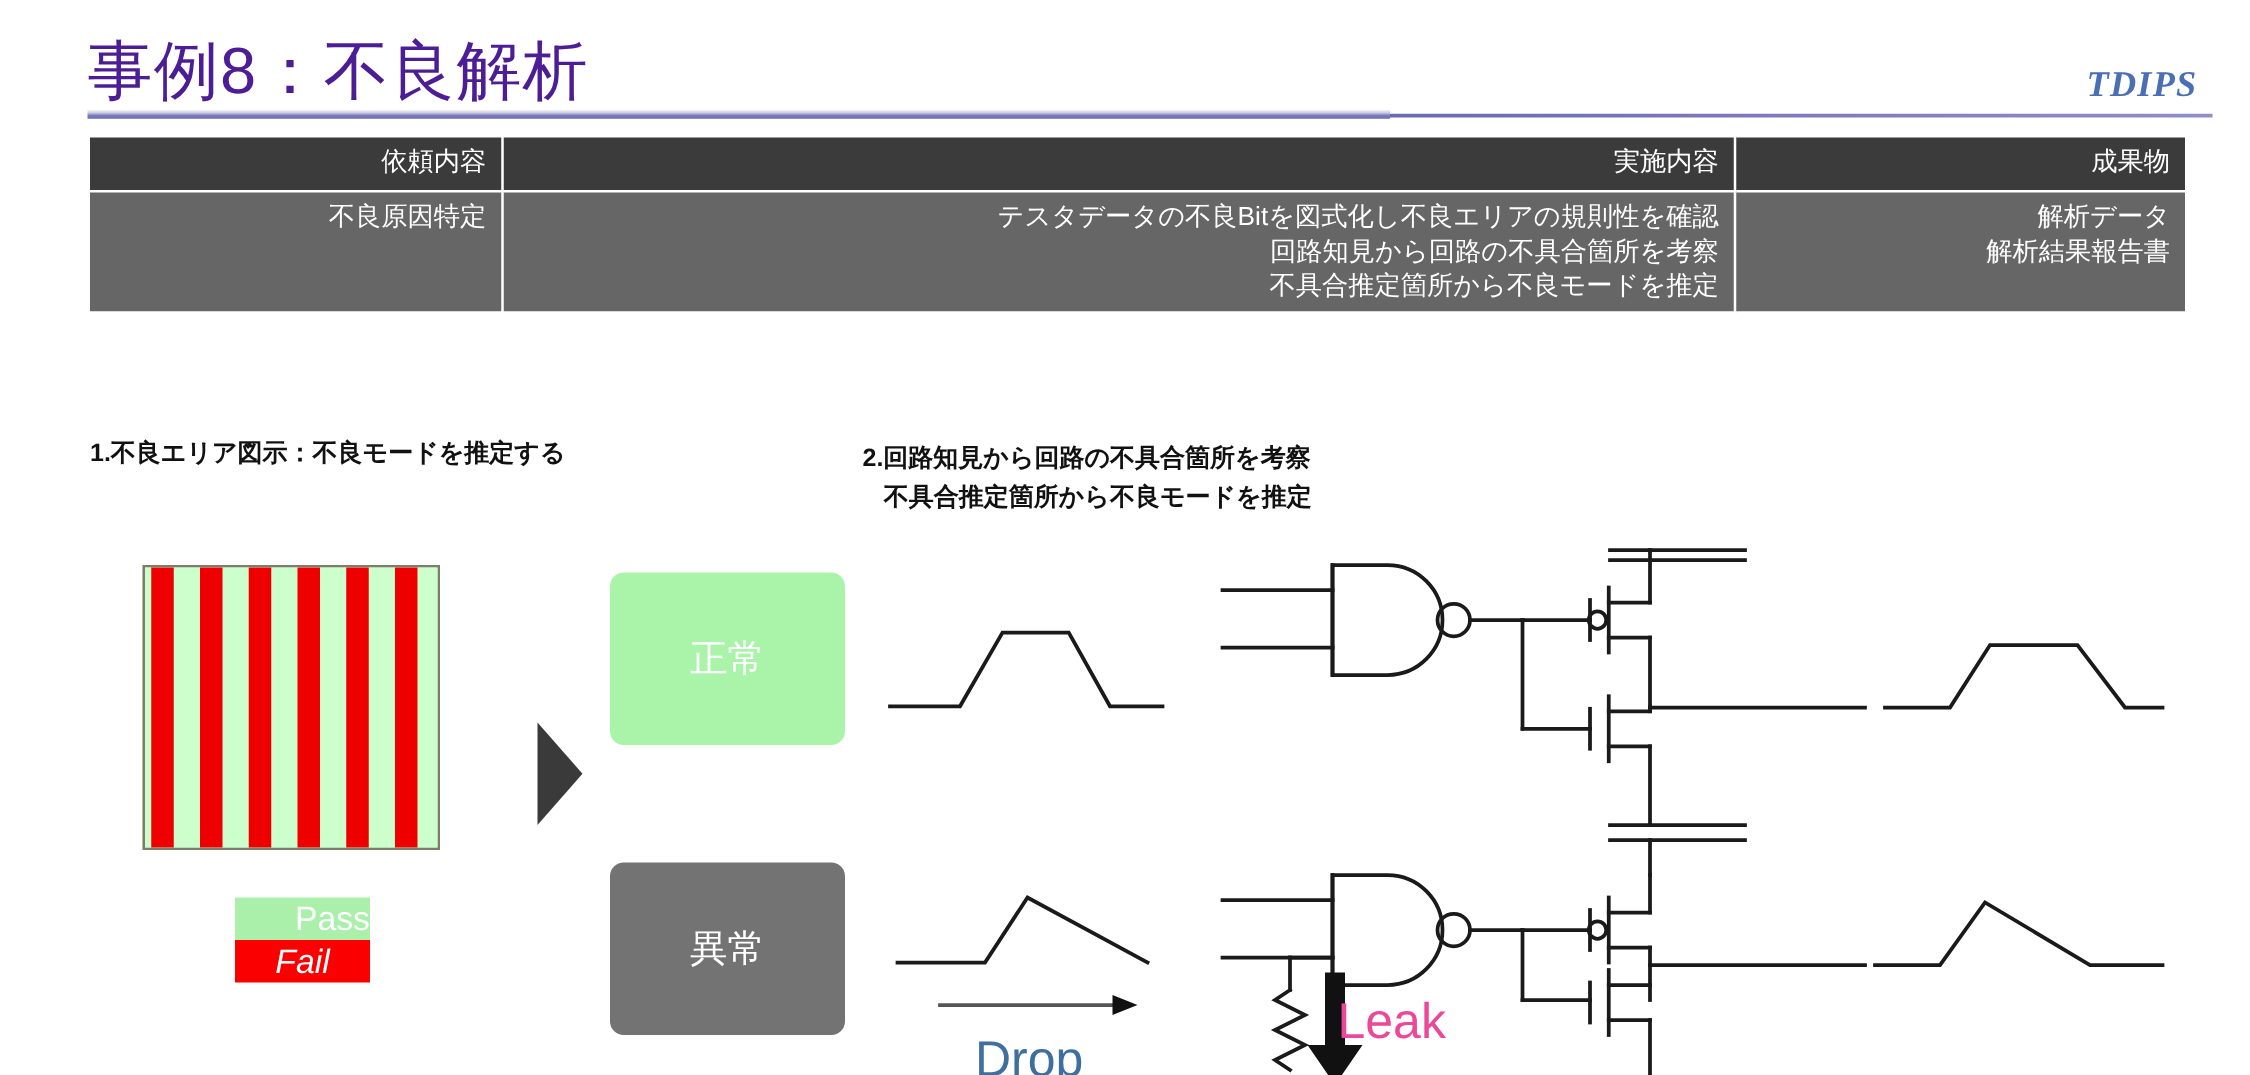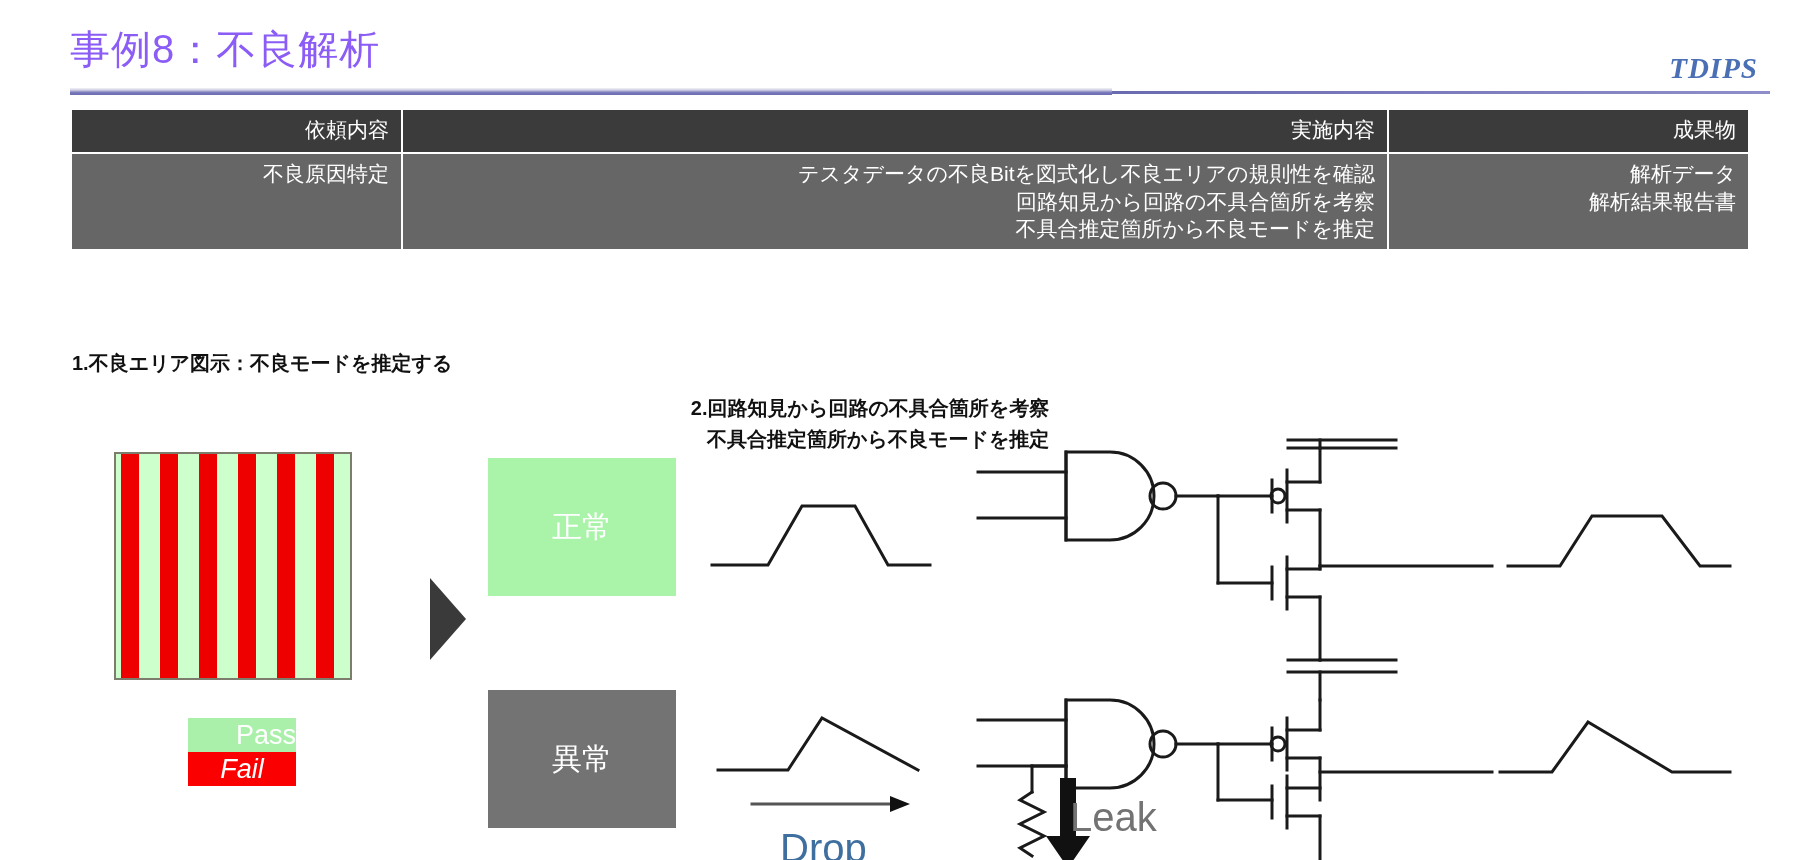--- a/index.html
+++ b/index.html
@@ -1,44 +1,44 @@
 <!DOCTYPE html>
 <html><head>
 <meta charset="utf-8">
 <style>
   html,body{margin:0;padding:0;background:#ffffff;}
   body{width:1800px;height:860px;position:relative;overflow:hidden;
        font-family:"Liberation Sans","DejaVu Sans",sans-serif;color:#000;}
 
   
-  #slide-title{position:absolute;left:70px;top:22px;font-size:40px;font-weight:400;
-               letter-spacing:1px;color:#8b5cf6;white-space:nowrap;}
+  #slide-title{position:absolute;left:70px;top:22px;font-size:52px;font-weight:400;
+               letter-spacing:1px;color:#4c1d95;white-space:nowrap;}
   #brand-logo{position:absolute;right:42px;top:52px;font-family:"Liberation Serif","DejaVu Serif",serif;
               font-style:italic;font-weight:700;font-size:29px;color:#4a6fb5;letter-spacing:1px;}
   #title-rule{position:absolute;left:70px;top:88px;width:1042px;height:7px;
               background:linear-gradient(to bottom,#f2f2f6 0%,#cfcfe4 30%,#7b7bbd 62%,#6a6ab0 100%);}
   #brand-rule{position:absolute;left:1112px;top:91px;width:658px;height:3px;
               background:linear-gradient(to right,#6a6ab0,#8e8ecb);}
 
   
   #spec-table{position:absolute;left:70px;top:108px;width:1600px;
               border-collapse:collapse;table-layout:fixed;}
   #spec-table th,#spec-table td{border:2px solid #ffffff;padding:6px 12px;text-align:right;
               vertical-align:top;color:#ffffff;font-weight:400;font-size:21px;line-height:1.32;}
   #spec-table th{background:#3b3b3b;height:30px;font-size:21px;}
   #spec-table td{background:#666666;}
   .col-a{width:305px;}
   .col-b{width:960px;}
   .col-c{width:335px;}
   #spec-table td .ln{display:block;white-space:nowrap;}
 
   
-  .sec-head{position:absolute;font-size:20px;font-weight:700;line-height:1.55;color:#111;white-space:nowrap;text-align:right;}
+  .sec-head{position:absolute;font-size:20px;font-weight:700;line-height:1.55;color:#111;white-space:nowrap;}
   #sec1-head{left:72px;top:348px;}
-  #sec2-head{left:690px;top:352px;margin-top:41px;}
+  #sec2-head{left:690px;top:352px;}
   .sec-head .l2{display:block;padding-left:17px;}
   #sec2-head .l2{padding-left:17px;}
 
   
   #bitmap-wrap{position:absolute;left:114px;top:452px;width:238px;height:228px;
                border:2px solid #7d7d6e;box-sizing:border-box;background:#ccffcc;}
   #bitmap-stripes{position:absolute;inset:0;}
   .stripe-fail{position:absolute;top:0;bottom:0;background:#ee0000;}
 
   
@@ -46,21 +46,21 @@
   .legend-chip{height:34px;line-height:34px;text-align:center;color:#ffffff;
                font-size:27px;font-weight:400;}
   #legend-pass{background:#aaf0aa;text-align:right;}
   #legend-fail{background:#fb0000;}
 
   
   #flow-arrow{position:absolute;left:428px;top:576px;width:40px;height:86px;}
 
   
   .state-box{position:absolute;width:188px;height:138px;display:flex;align-items:center;
-             justify-content:center;font-size:30px;color:#ffffff;}
+             justify-content:center;font-size:30px;color:#ffffff;border-radius:11px;}
   #box-normal{left:488px;top:458px;background:#aaf4aa;}
   #box-abnormal{left:488px;top:690px;background:#fb0000;}
 
   
   #schematic{position:absolute;left:0;top:0;width:1800px;height:860px;pointer-events:none;}
 
   
   .blue-label{position:absolute;color:#3f6f9e;font-size:40px;font-weight:400;white-space:nowrap;}
   #drop-label{left:780px;top:826px;}
   #leak-label{left:1070px;top:795px;}
@@ -224,13 +224,13 @@
     <polyline points="1500,772 1552,772 1588,722 1672,772 1730,772"></polyline>
   </g>
 
   <g>
     <rect x="1060" y="778" width="16" height="62" fill="#111111"></rect>
     <polygon points="1046,836 1090,836 1068,868 " fill="#111111"></polygon>
   </g>
 </svg>
 
 <div class="blue-label" id="drop-label" style="color: rgb(63, 111, 158);">Drop</div>
-<div class="blue-label" id="leak-label" style="color: #737373;">Leak</div>
+<div class="blue-label" id="leak-label" style="color: #ec4899;">Leak</div>
 
 </body></html>

